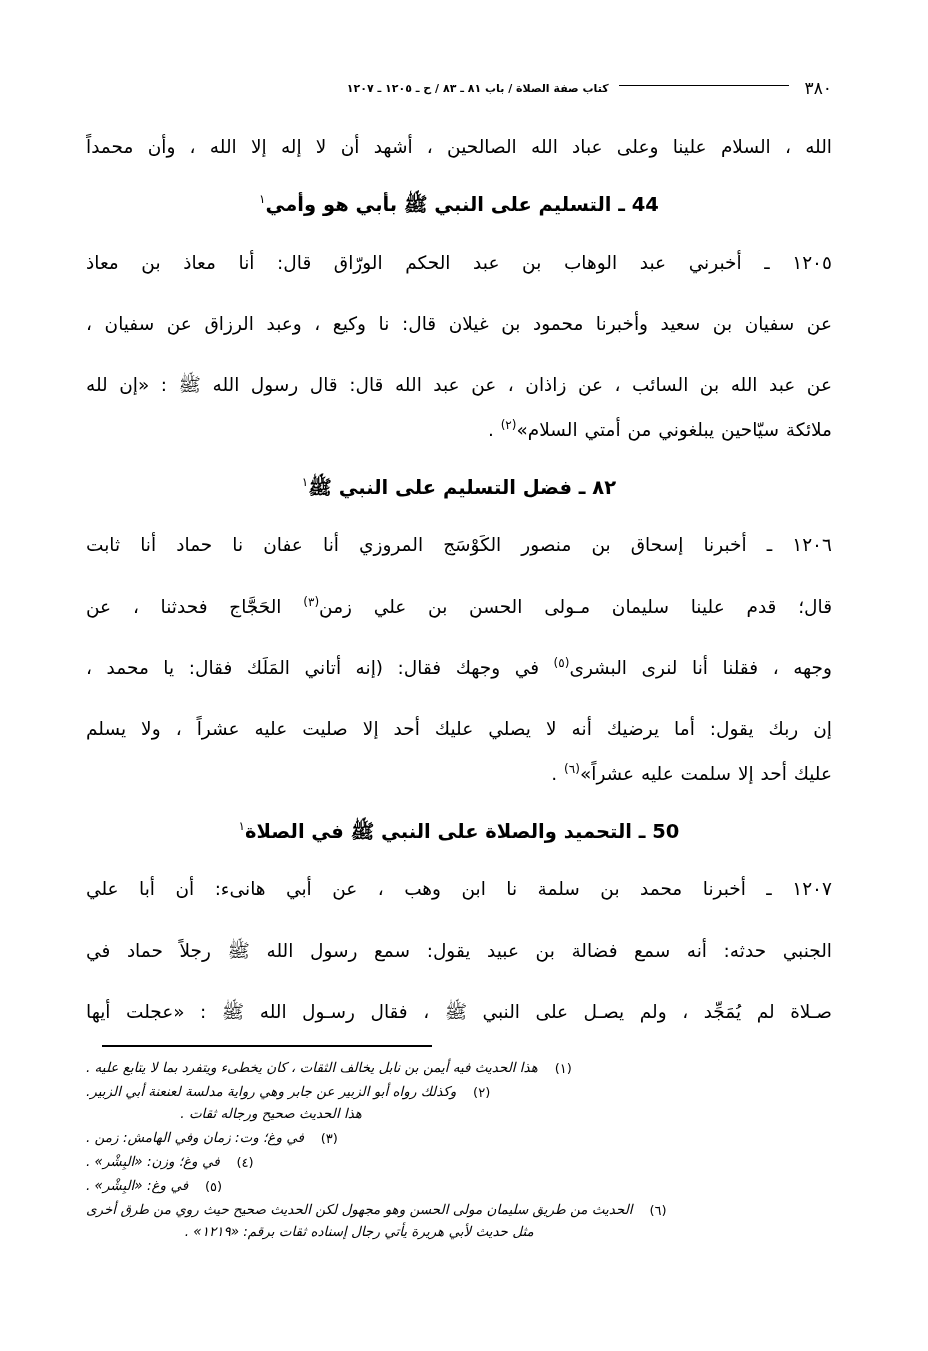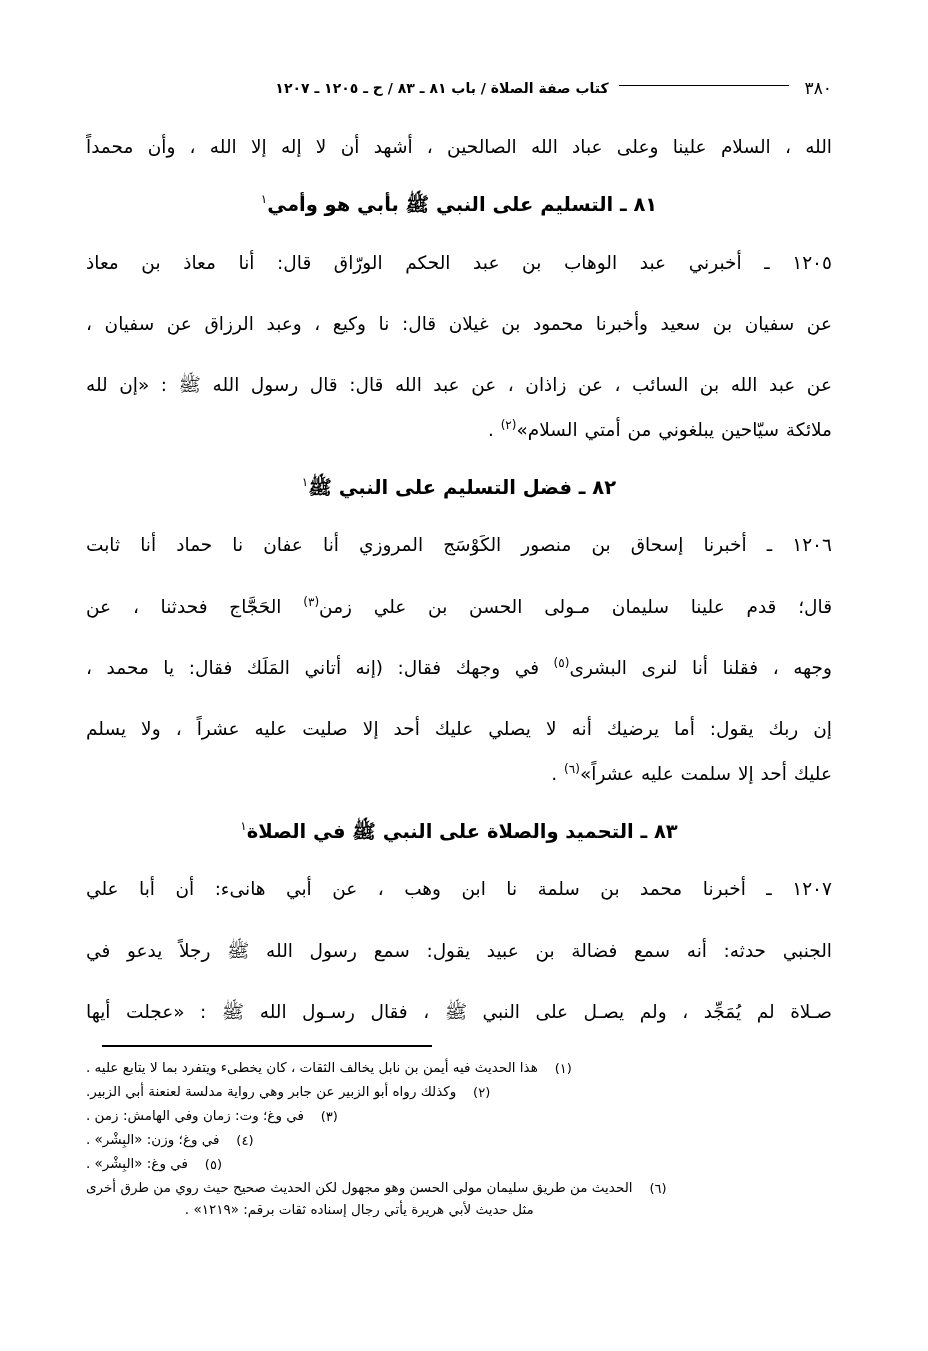--- a/index.html
+++ b/index.html
@@ -42,21 +42,21 @@
     margin-left: 6px;
   }
   .header .rule {
     flex: 0 0 auto;
     width: 170px;
     height: 0;
     border-top: 1.6px solid #000;
     margin: 0 10px 5px 10px;
   }
   .header .htext {
-    font-size: 14px;
+    font-size: 11px;
     font-weight: bold;
   }
 
   
   .para {
     font-size: 18.5px;
     line-height: 2.07;
     text-align: justify;
     text-align-last: right;
     direction: rtl;
@@ -114,20 +114,21 @@
     flex: 0 0 auto;
     width: 34px;
     text-align: right;
     font-size: 13px;
     padding-top: 1px;
   }
   .fn .txt {
     flex: 0 1 auto;
     max-width: 660px;
     text-align: right;
+    font-style: italic;
   }
   .fn .txt .line2 {
     display: block;
     text-align: center;
   }
   .fn .txt .line2b {
     display: block;
     text-align: center;
   }
 </style>
@@ -137,52 +138,53 @@
 <div class="page">
 
   <div class="header">
     <span class="page-num">٣٨٠</span>
     <span class="rule"></span>
     <span class="htext">كتاب صفة الصلاة / باب ٨١ ـ ٨٣ / ح ـ ١٢٠٥ ـ ١٢٠٧</span>
   </div>
 
   <div class="para stretch">الله ، السلام علينا وعلى عباد الله الصالحين ، أشهد أن لا إله إلا الله ، وأن محمداً</div>
 
-  <div class="chapter"><span>٨١ ـ التسليم على النبي ﷺ بأبي هو وأمي</span><span class="sup">١</span></div>
+  <div class="chapter"><span>44 ـ التسليم على النبي ﷺ بأبي هو وأمي</span><span class="sup">١</span></div>
 
   <div class="para stretch">١٢٠٥ ـ أخبرني عبد الوهاب بن عبد الحكم الورّاق قال: أنا معاذ بن معاذ</div>
   <div class="para stretch">عن سفيان بن سعيد وأخبرنا محمود بن غيلان قال: نا وكيع ، وعبد الرزاق عن سفيان ،</div>
   <div class="para stretch">عن عبد الله بن السائب ، عن زاذان ، عن عبد الله قال: قال رسول الله ﷺ : «إن لله</div>
   <div class="para last"><span>ملائكة سيّاحين يبلغوني من أمتي  السلام»</span><span class="sup">(٢)</span><span> .</span></div>
 
   <div class="chapter"><span>٨٢ ـ فضل التسليم على النبي ﷺ</span><span class="sup">١</span></div>
 
   <div class="para stretch">١٢٠٦ ـ أخبرنا إسحاق بن منصور الكَوْسَج المروزي أنا عفان نا حماد أنا ثابت</div>
   <div class="para stretch"><span>قال؛ قدم علينا سليمان مـولى الحسن بن علي زمن</span><span class="sup">(٣)</span><span> الحَجَّاج فحدثنا ، عن</span></div>
   <div class="para stretch"><span>وجهه ، فقلنا أنا لنرى البشرى</span><span class="sup">(٥)</span><span> في وجهك فقال: (إنه أتاني المَلَك فقال: يا محمد ،</span></div>
   <div class="para stretch">إن ربك يقول: أما يرضيك أنه لا يصلي عليك أحد إلا صليت عليه عشراً ، ولا يسلم</div>
   <div class="para last"><span>عليك أحد إلا سلمت عليه عشراً»</span><span class="sup">(٦)</span><span> .</span></div>
 
-  <div class="chapter"><span>٨٣ ـ التحميد والصلاة على النبي ﷺ في الصلاة</span><span class="sup">١</span></div>
+  <div class="chapter"><span>50 ـ التحميد والصلاة على النبي ﷺ في الصلاة</span><span class="sup">١</span></div>
 
   <div class="para stretch">١٢٠٧ ـ أخبرنا محمد بن سلمة نا ابن وهب ، عن أبي هانىء: أن أبا علي</div>
-  <div class="para stretch">الجنبي حدثه: أنه سمع فضالة بن عبيد يقول: سمع رسول الله ﷺ رجلاً يدعو في</div>
+  <div class="para stretch">الجنبي حدثه: أنه سمع فضالة بن عبيد يقول: سمع رسول الله ﷺ رجلاً حماد في</div>
   <div class="para stretch">صـلاة لم يُمَجِّد ، ولم يصـل على النبي ﷺ ، فقال رسـول الله ﷺ : «عجلت أيها</div>
 
   <div class="fn-rule"></div>
 
   <div class="footnotes">
     <div class="fn">
       <span class="num">(١)</span>
       <span class="txt">هذا الحديث فيه أيمن بن نابل يخالف الثقات ، كان يخطىء ويتفرد بما لا يتابع عليه .</span>
     </div>
     <div class="fn">
       <span class="num">(٢)</span>
       <span class="txt">
         <span>وكذلك رواه أبو الزبير عن جابر وهي رواية مدلسة لعنعنة أبي الزبير.</span>
+        <span class="line2">هذا الحديث صحيح ورجاله ثقات .</span>
       </span>
     </div>
     <div class="fn">
       <span class="num">(٣)</span>
       <span class="txt">في وغ؛ وت: زمان وفي الهامش: زمن .</span>
     </div>
     <div class="fn">
       <span class="num">(٤)</span>
       <span class="txt">في وغ؛ وزن: «البِشْر» .</span>
     </div>

